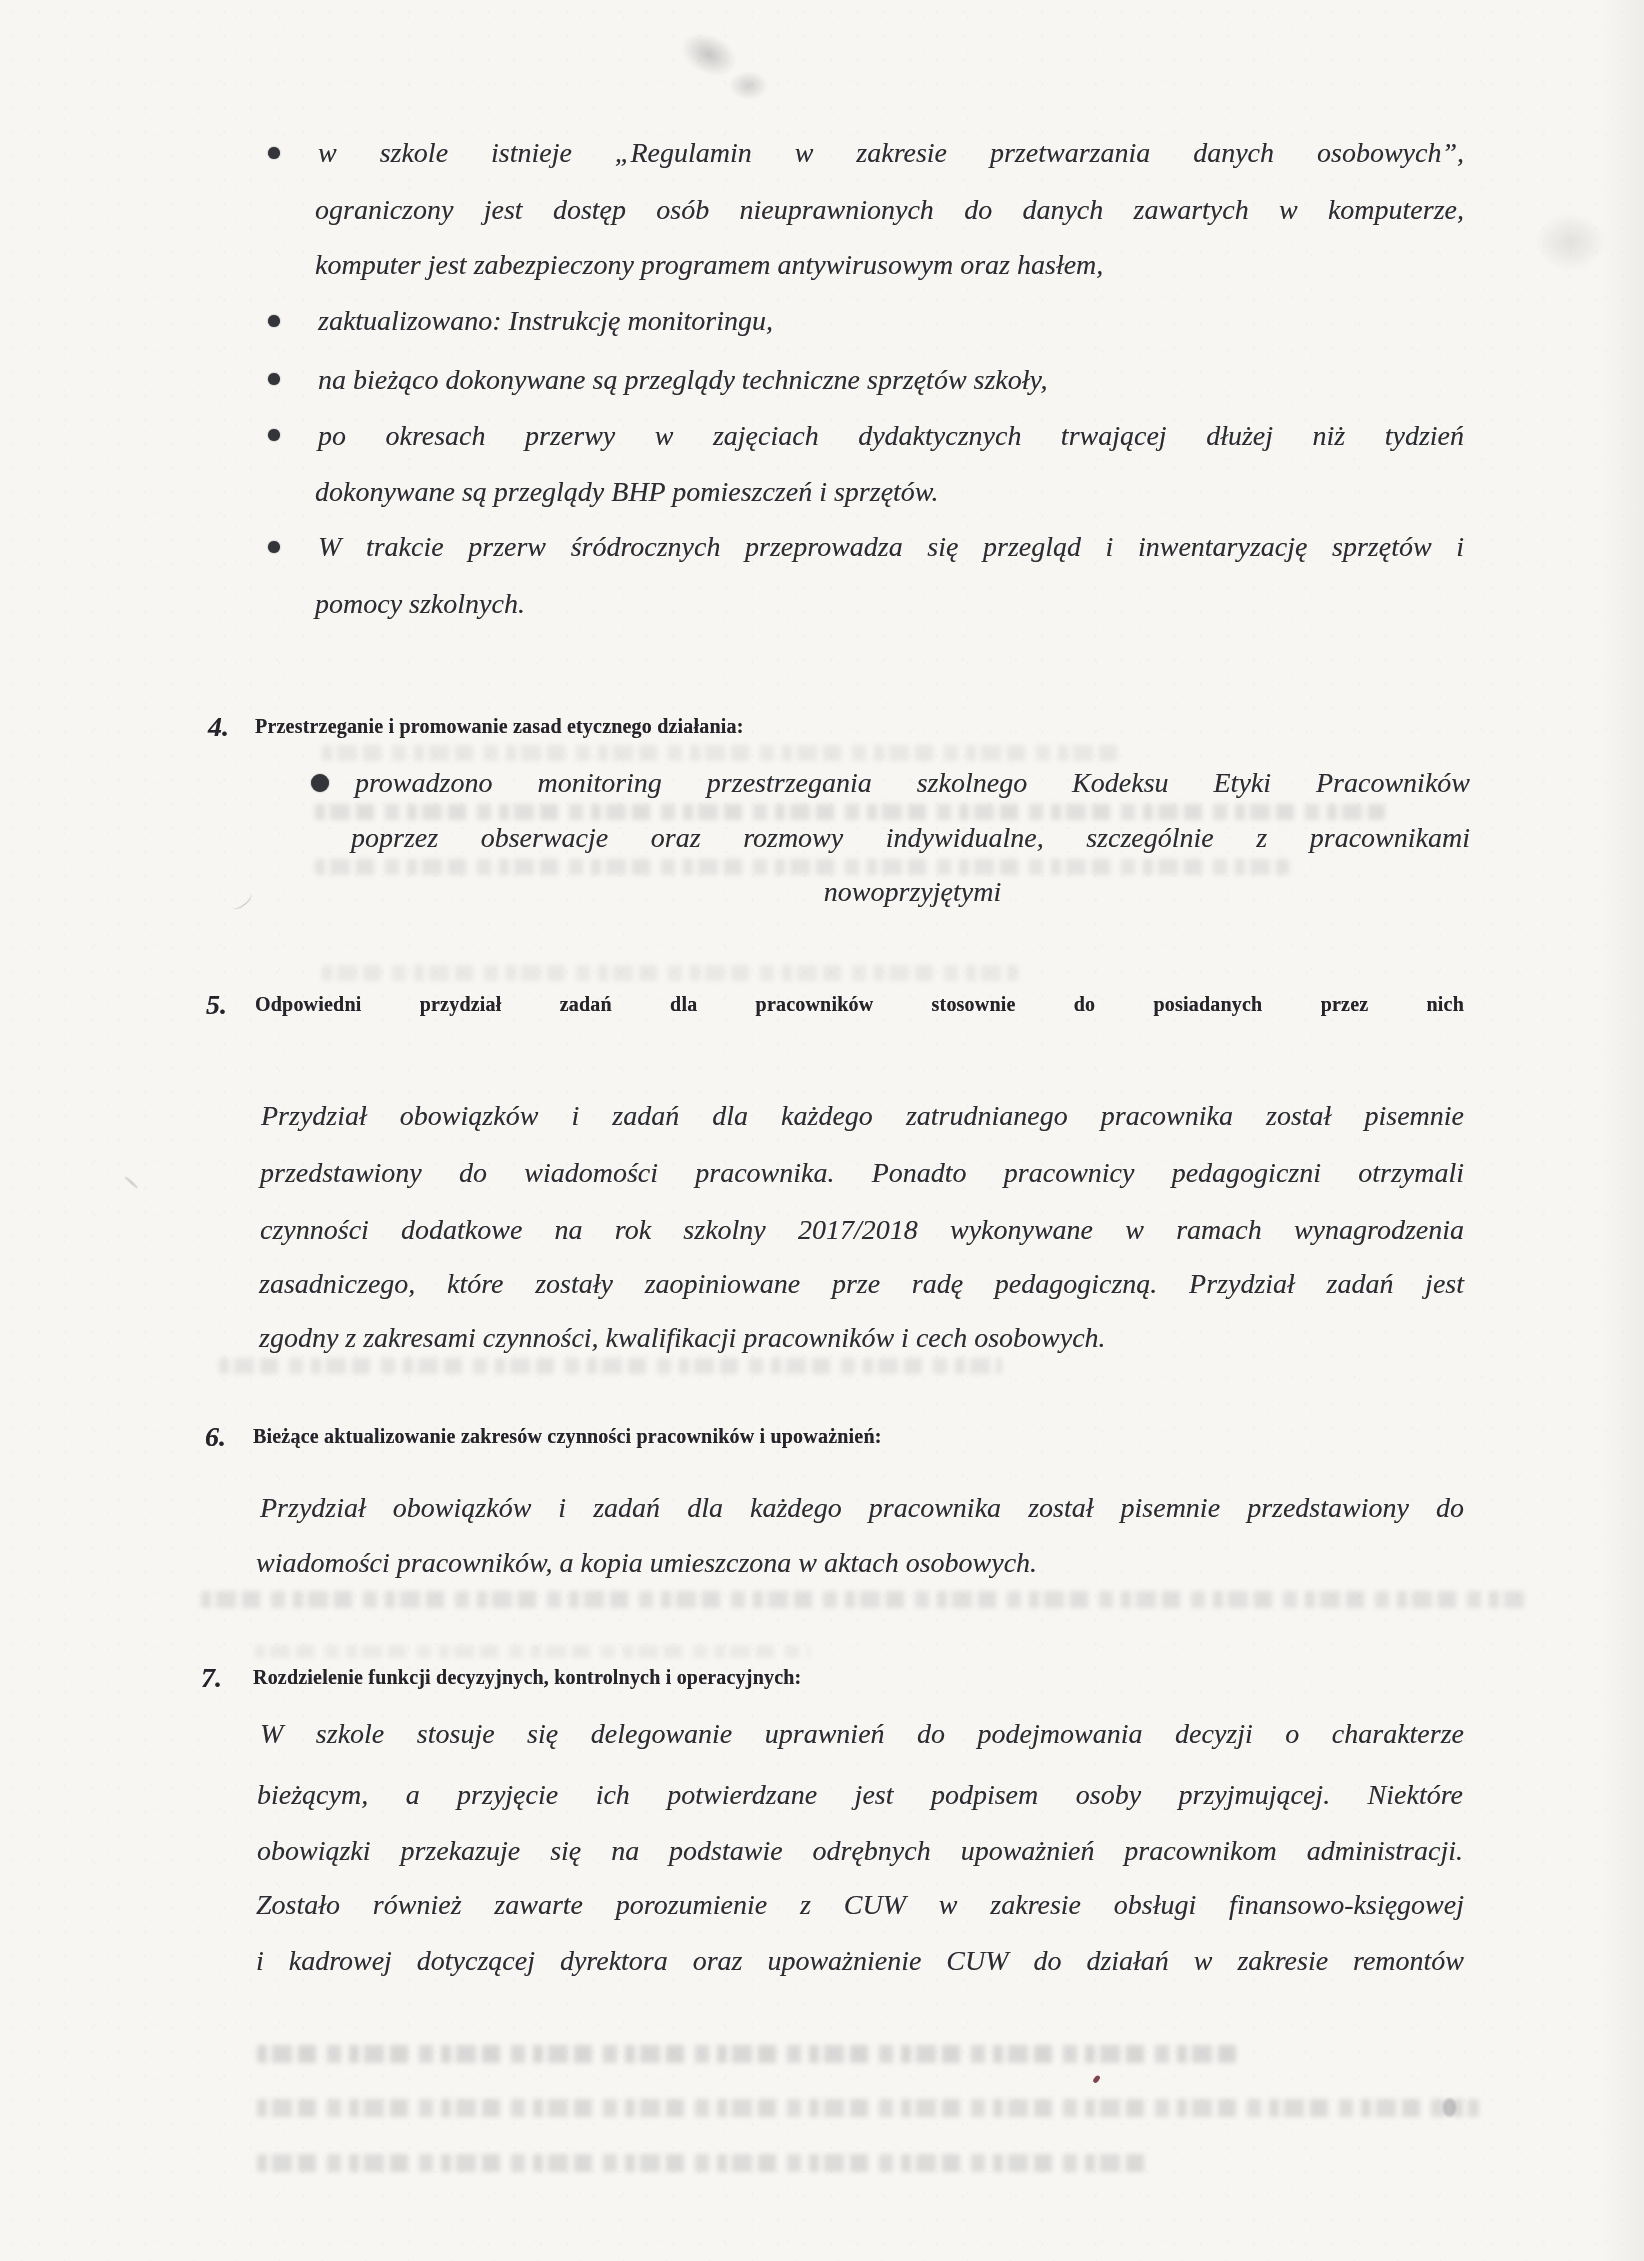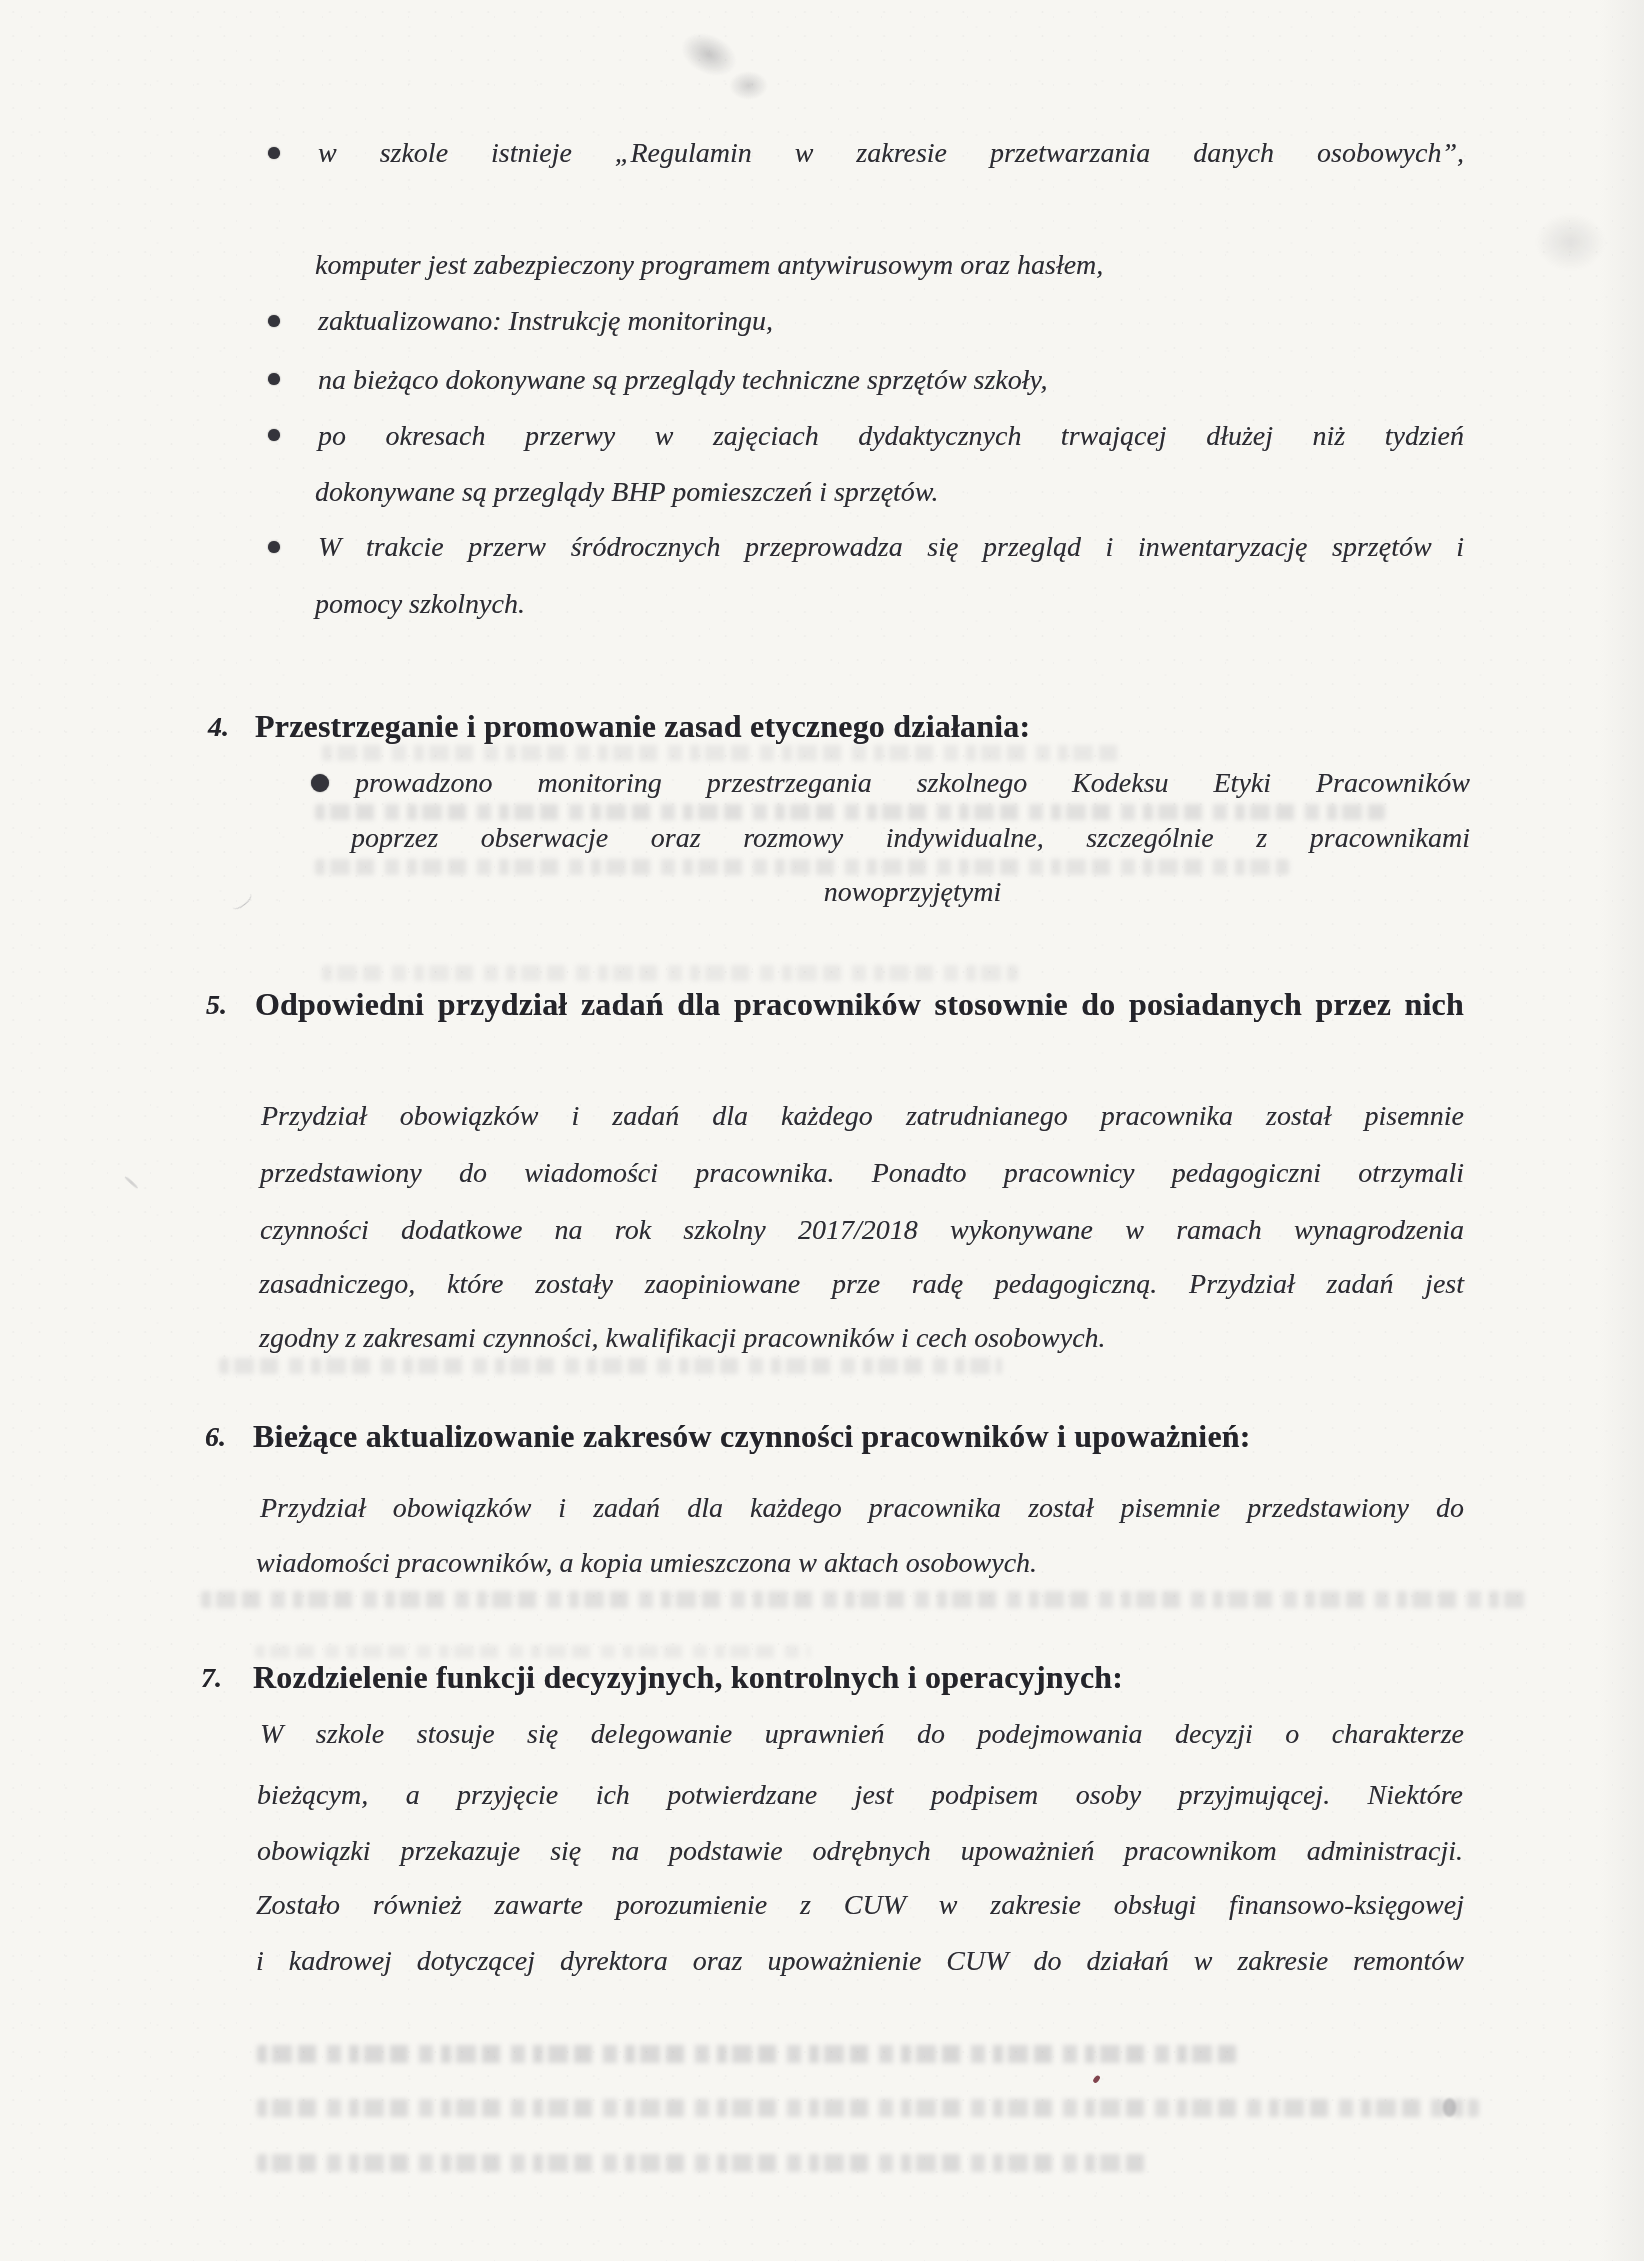--- a/index.html
+++ b/index.html
@@ -20,21 +20,21 @@
     background:linear-gradient(to left, rgba(120,120,124,.07), rgba(120,120,124,0));}
   .line{
     position:absolute;
     font-style:italic;
     font-size:28px;line-height:39px;
     color:#2c2c33;
     text-shadow:0 0 0.6px rgba(44,44,51,.38);
     white-space:normal;
   }
   .just{text-align:justify;text-align-last:justify;}
-  .head{font-style:normal;font-weight:700;font-size:32px;color:#24242a;
+  .head{font-style:normal;font-weight:700;font-size:20px;color:#24242a;
         text-shadow:0 0 0.6px rgba(30,30,36,.5);letter-spacing:0.2px;}
   .num{font-style:italic;font-weight:700;font-size:28px;color:#24242a;
        text-shadow:0 0 0.6px rgba(30,30,36,.5);}
   .dot{position:absolute;background:#34343b;border-radius:50%;
        box-shadow:0 0 1.3px rgba(52,52,59,.8);}
   .ghost{
     position:absolute;height:15.5px;border-radius:3.2px;
     background:repeating-linear-gradient(90deg,
       #83838b 0 9.7px, transparent 9.7px 15px,
       #8b8b93 15px 35px, transparent 35px 41px,
@@ -48,20 +48,21 @@
     transform:rotate(-38deg);filter:blur(0.6px);opacity:.55;}
 </style>
 </head>
 <body>
 
 <div class="page" style="background-color: rgb(247, 246, 242);">
   <div class="edge-shade"></div>
 
   <div class="dot" style="left:268px;top:147px;width:11.6px;height:11.6px;"></div>
   <div class="line just" style="left: 318px; top: 133px; width: 1146px; color: rgb(44, 44, 51);">w szkole istnieje „Regulamin w zakresie przetwarzania danych osobowych”,</div>
+  <div class="line just" style="left: 315px; top: 190px; width: 1149px; color: rgb(44, 44, 51);">ograniczony jest dostęp osób nieuprawnionych do danych zawartych w komputerze,</div>
   <div class="line" style="left: 315px; top: 245px; width: 1149px; color: rgb(44, 44, 51);">komputer jest zabezpieczony programem antywirusowym oraz hasłem,</div>
 
   <div class="dot" style="left:268px;top:315px;width:11.6px;height:11.6px;"></div>
   <div class="line" style="left: 318px; top: 301px; width: 1146px; color: rgb(44, 44, 51);">zaktualizowano: Instrukcję monitoringu,</div>
 
   <div class="dot" style="left:268px;top:373px;width:11.6px;height:11.6px;"></div>
   <div class="line" style="left: 318px; top: 360px; width: 1146px; color: rgb(44, 44, 51);">na bieżąco dokonywane są przeglądy techniczne sprzętów szkoły,</div>
 
   <div class="dot" style="left:268px;top:429px;width:11.6px;height:11.6px;"></div>
   <div class="line just" style="left: 318px; top: 416px; width: 1146px; color: rgb(44, 44, 51);">po okresach przerwy w zajęciach dydaktycznych trwającej dłużej niż tydzień</div>

